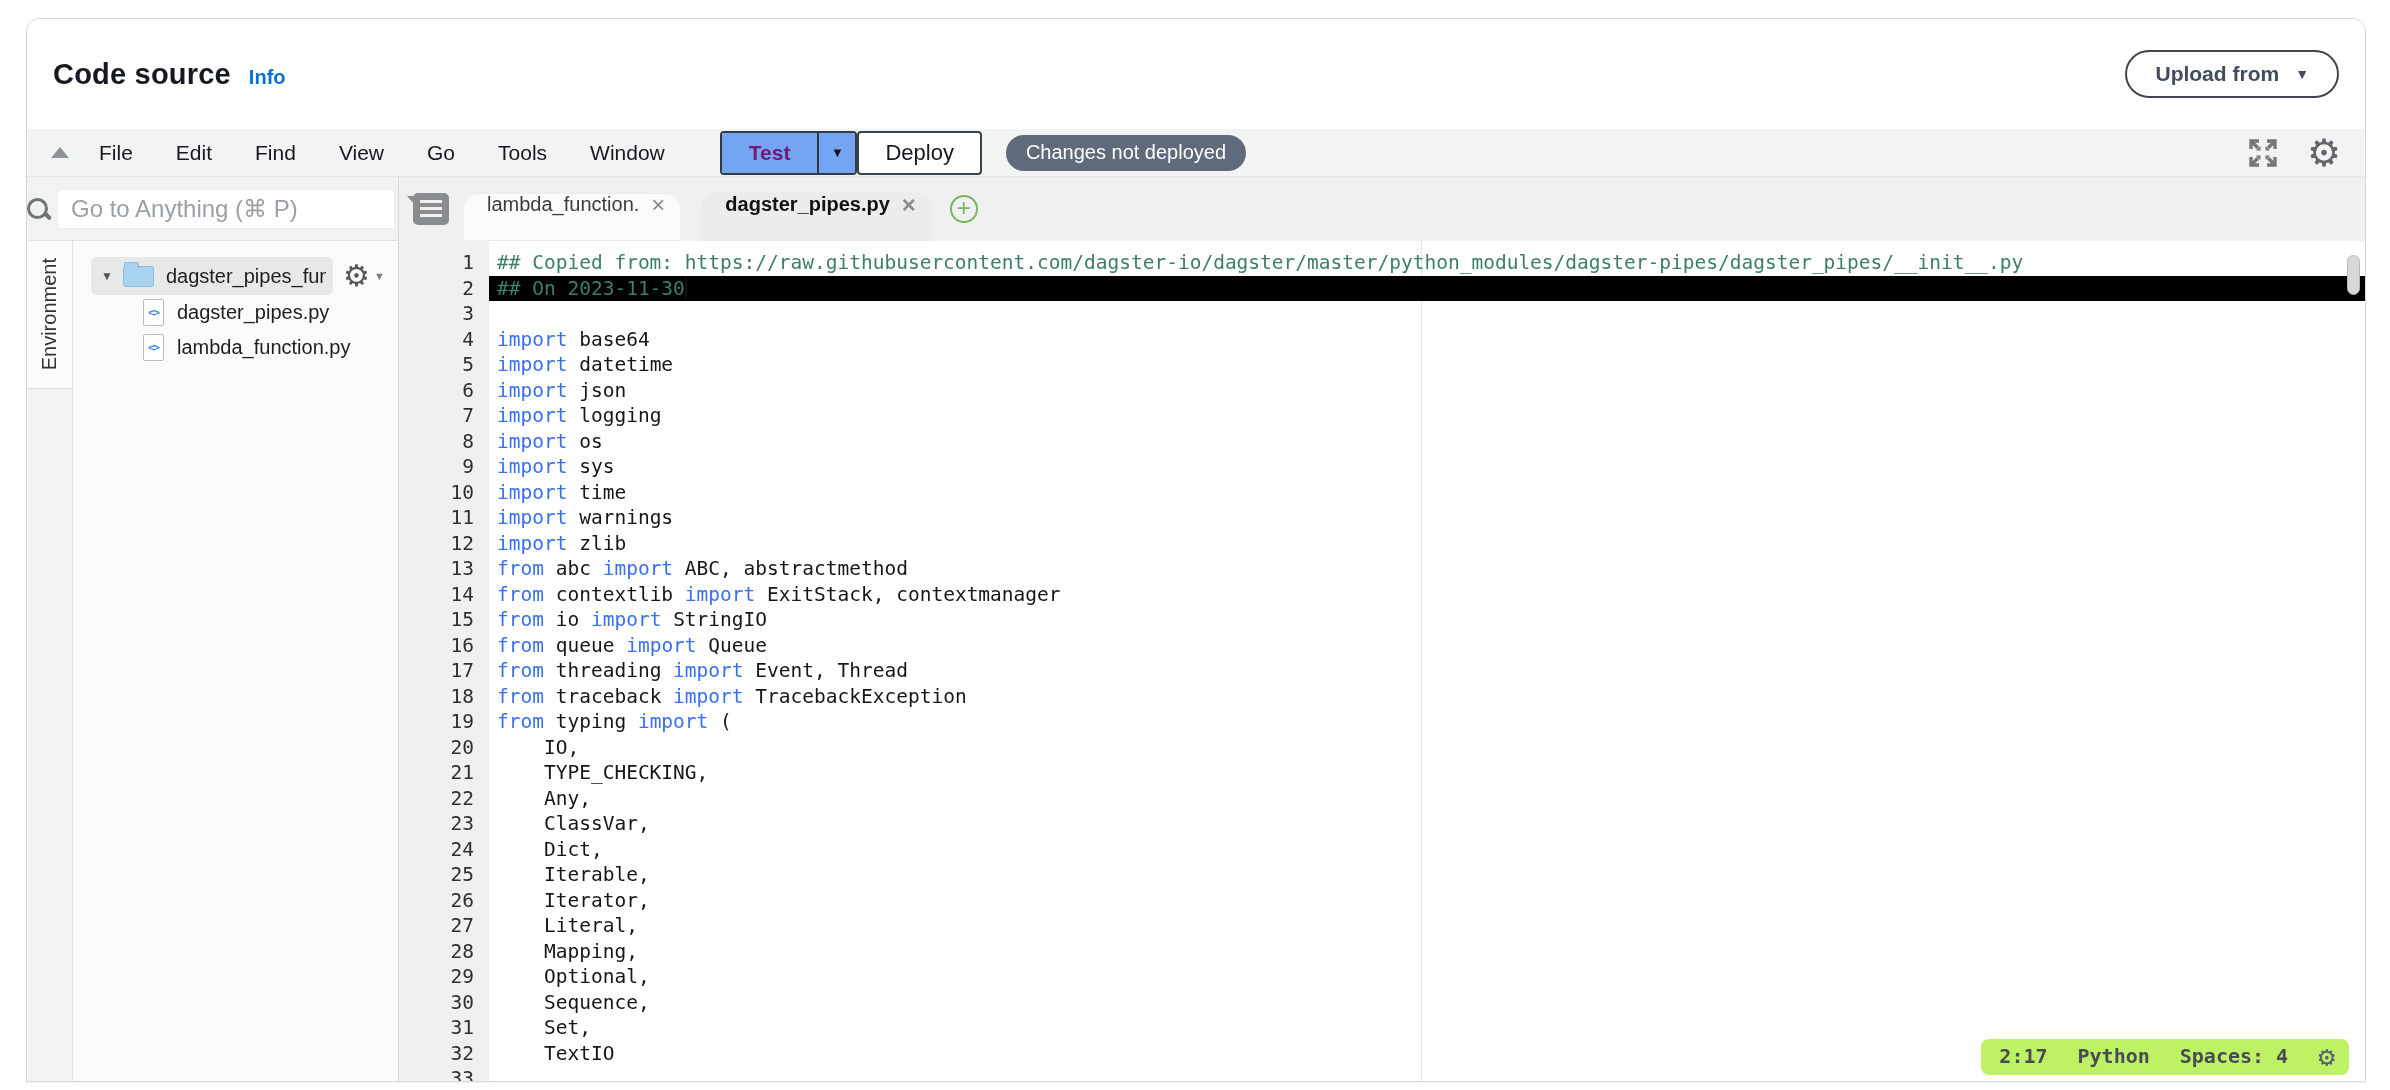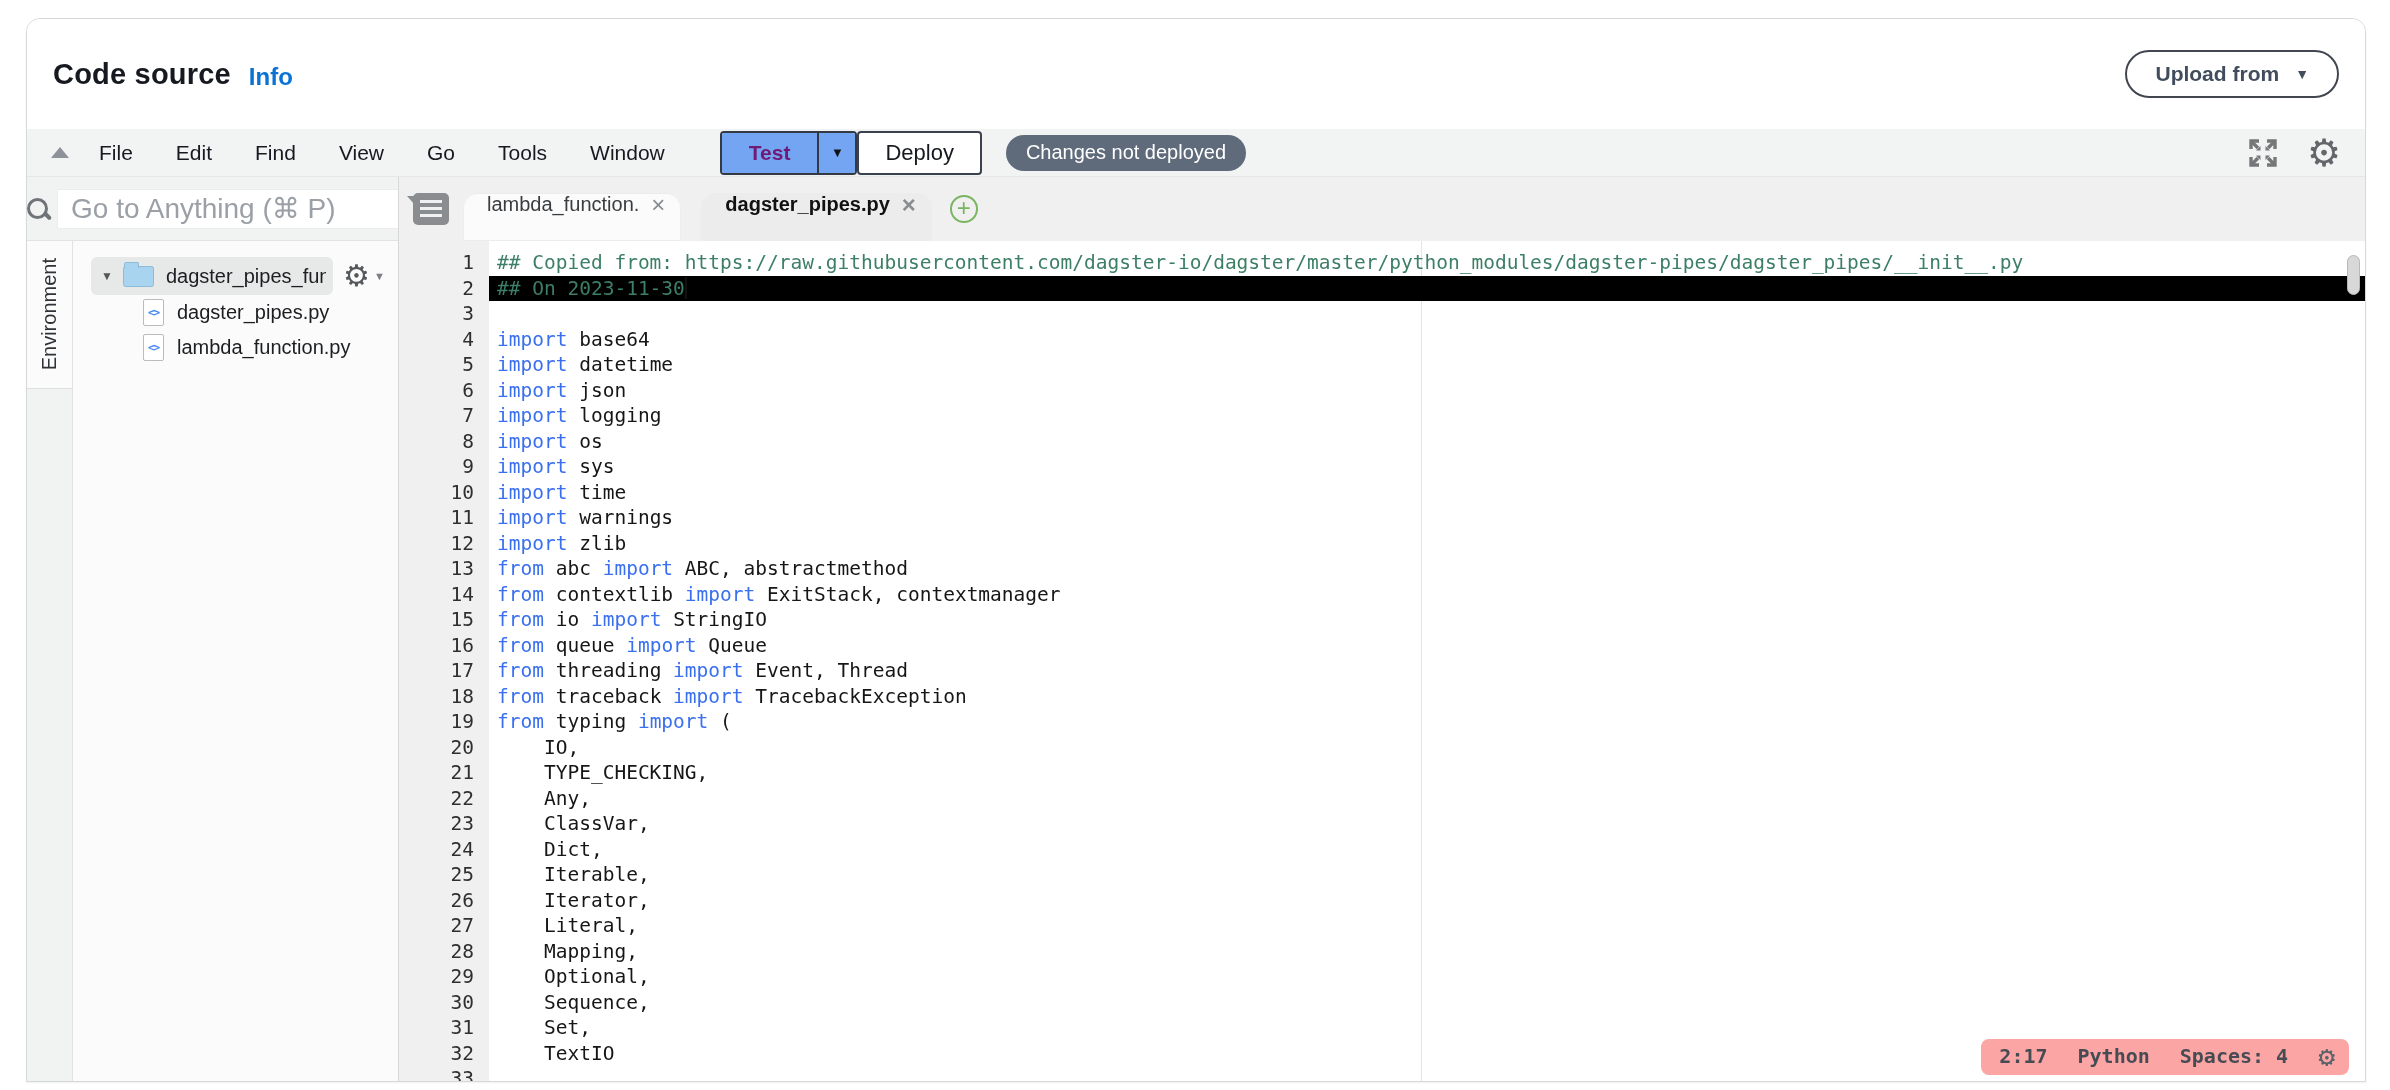--- a/index.html
+++ b/index.html
@@ -6,21 +6,21 @@
   html,body { width:2390px; height:1090px; background:#ffffff; font-family:"Liberation Sans", sans-serif; }
   .card {
     margin:18px 24px 0 26px; height:1064px;
     border:1px solid #d5d9d9; border-bottom:1px solid #d5d9d9;
     border-radius:14px 14px 0 0; overflow:hidden; background:#fff;
     box-shadow:0 1px 2px rgba(0,0,0,0.06);
   }
   
   .card-header { height:110px; display:flex; align-items:center; padding:0 26px; background:#fff; }
   .page-title { font-size:29px; font-weight:bold; color:#16191f; letter-spacing:0.2px; }
-  .info-link { font-size:24px; font-weight:bold; color:#0972d3; margin-left:18px; margin-top:6px; cursor:pointer; }
+  .info-link { font-size:20px; font-weight:bold; color:#0972d3; margin-left:18px; margin-top:6px; cursor:pointer; }
   .upload-btn {
     margin-left:auto; height:48px; display:flex; align-items:center; gap:16px;
     padding:0 28px; border:2px solid #424650; border-radius:24px;
     font-size:21px; font-weight:bold; color:#414d5c; background:#fff; cursor:pointer;
   }
   .upload-btn .caret { font-size:14px; }
   
   .menubar { height:48px; background:#f2f3f3; display:flex; align-items:center; padding:0 24px; border-bottom:1px solid #e5e6e6; }
   .collapse-tri { width:0; height:0; border-left:9px solid transparent; border-right:9px solid transparent; border-bottom:11px solid #8d9399; margin-right:30px; cursor:pointer; }
   .menu-items { display:flex; align-items:center; }
@@ -35,21 +35,21 @@
   .gear { color:#6b6e72; cursor:pointer; line-height:1; }
   .gear.menu-gear { font-size:38px; color:#63666a; }
   
   .workspace { display:flex; height:906px; }
   .sidebar { width:371px; display:flex; flex-direction:column; background:#fbfbfb; }
   .searchrow { height:64px; background:#f1f2f2; display:flex; align-items:center; border-bottom:1px solid #e3e3e3; }
   .mag { width:48px; display:flex; justify-content:center; }
   .mag-glyph { position:relative; width:22px; height:22px; }
   .mag-glyph::before { content:""; position:absolute; left:0; top:0; width:15px; height:15px; border:3.5px solid #6f7479; border-radius:50%; }
   .mag-glyph::after { content:""; position:absolute; left:16px; top:16px; width:9px; height:4px; background:#6f7479; border-radius:2px; transform:rotate(45deg); }
-  .search-input { flex:1; height:40px; margin:0 18px 0 8px; border:1px solid #ececec; border-radius:2px; background:#fff; padding:0 13px; font-size:28px; color:#333; font-family:"Liberation Sans",sans-serif; }
+  .search-input { flex:1; height:40px; margin:0 18px 0 8px; border:1px solid #ececec; border-radius:2px; background:#fff; padding:0 13px; font-size:24px; color:#333; font-family:"Liberation Sans",sans-serif; }
   .search-input::placeholder { color:#9aa0a6; }
   .sidebody { flex:1; display:flex; }
   .envstrip { width:46px; background:#f1f2f2; border-right:1px solid #e2e2e2; position:relative; }
   .envtab { position:absolute; top:0; left:0; right:0; height:148px; background:#fbfbfb; border-bottom:1px solid #e0e0e0; display:flex; align-items:center; justify-content:center; cursor:pointer; }
   .envtab span { writing-mode:vertical-rl; transform:rotate(180deg); font-size:20px; color:#2f3337; }
   .tree { flex:1; background:#fbfbfb; padding-top:16px; overflow:hidden; }
   .folder-line { display:flex; align-items:center; padding-left:18px; }
   .folder-row { display:flex; align-items:center; height:38px; background:#e7e9e9; border-radius:6px; padding:0 6px 0 10px; width:242px; cursor:pointer; }
   .tree-caret { font-size:12px; color:#555; margin-right:10px; }
   .folder-ico { position:relative; width:31px; height:21px; background:#a8d4ef; border:1px solid #8cbcda; border-radius:2.5px; margin-right:12px; flex:none; }
@@ -76,21 +76,21 @@
   .gutter { width:90px; background:#f0f0f0; color:#2e2f30; text-align:right; padding:9px 15px 0 0; flex:none; }
   .gutter div { height:25.5px; }
   .codearea { flex:1; position:relative; padding-top:9px; min-width:0; }
   .printmargin { position:absolute; left:932px; top:0; bottom:0; width:1px; background:#e4e4e4; }
   .code-line { height:25.5px; padding-left:8px; white-space:pre; position:relative; color:var(--code-text,#161616); }
   .code-line.active { background:#000000; }
   .tok-k { color:var(--kw,#3a70ef); }
   .tok-c { color:var(--com,#3d7f66); }
   .cursor { display:inline-block; width:2px; height:22px; background:#111; vertical-align:-4px; }
   .vthumb { position:absolute; right:5px; top:14px; width:13px; height:40px; border-radius:7px; background:#d8d8d8; border:1px solid #b8b8b8; cursor:pointer; }
-  .statuspill { position:absolute; right:16px; bottom:8px; height:36px; background:#fca5a5; border-radius:8px; display:flex; align-items:center; gap:30px; padding:0 14px 0 18px; font-size:20px; font-weight:bold; color:#474c54; }
+  .statuspill { position:absolute; right:16px; bottom:8px; height:36px; background:#bef264; border-radius:8px; display:flex; align-items:center; gap:30px; padding:0 14px 0 18px; font-size:20px; font-weight:bold; color:#474c54; }
   .statuspill .item { cursor:pointer; }
   .gear.status-gear { font-size:28px; color:#5a626b; }
   .expand-svg { display:block; }
 </style>
 </head>
 <body>
 
 <div class="card">
 
   <div class="card-header">

